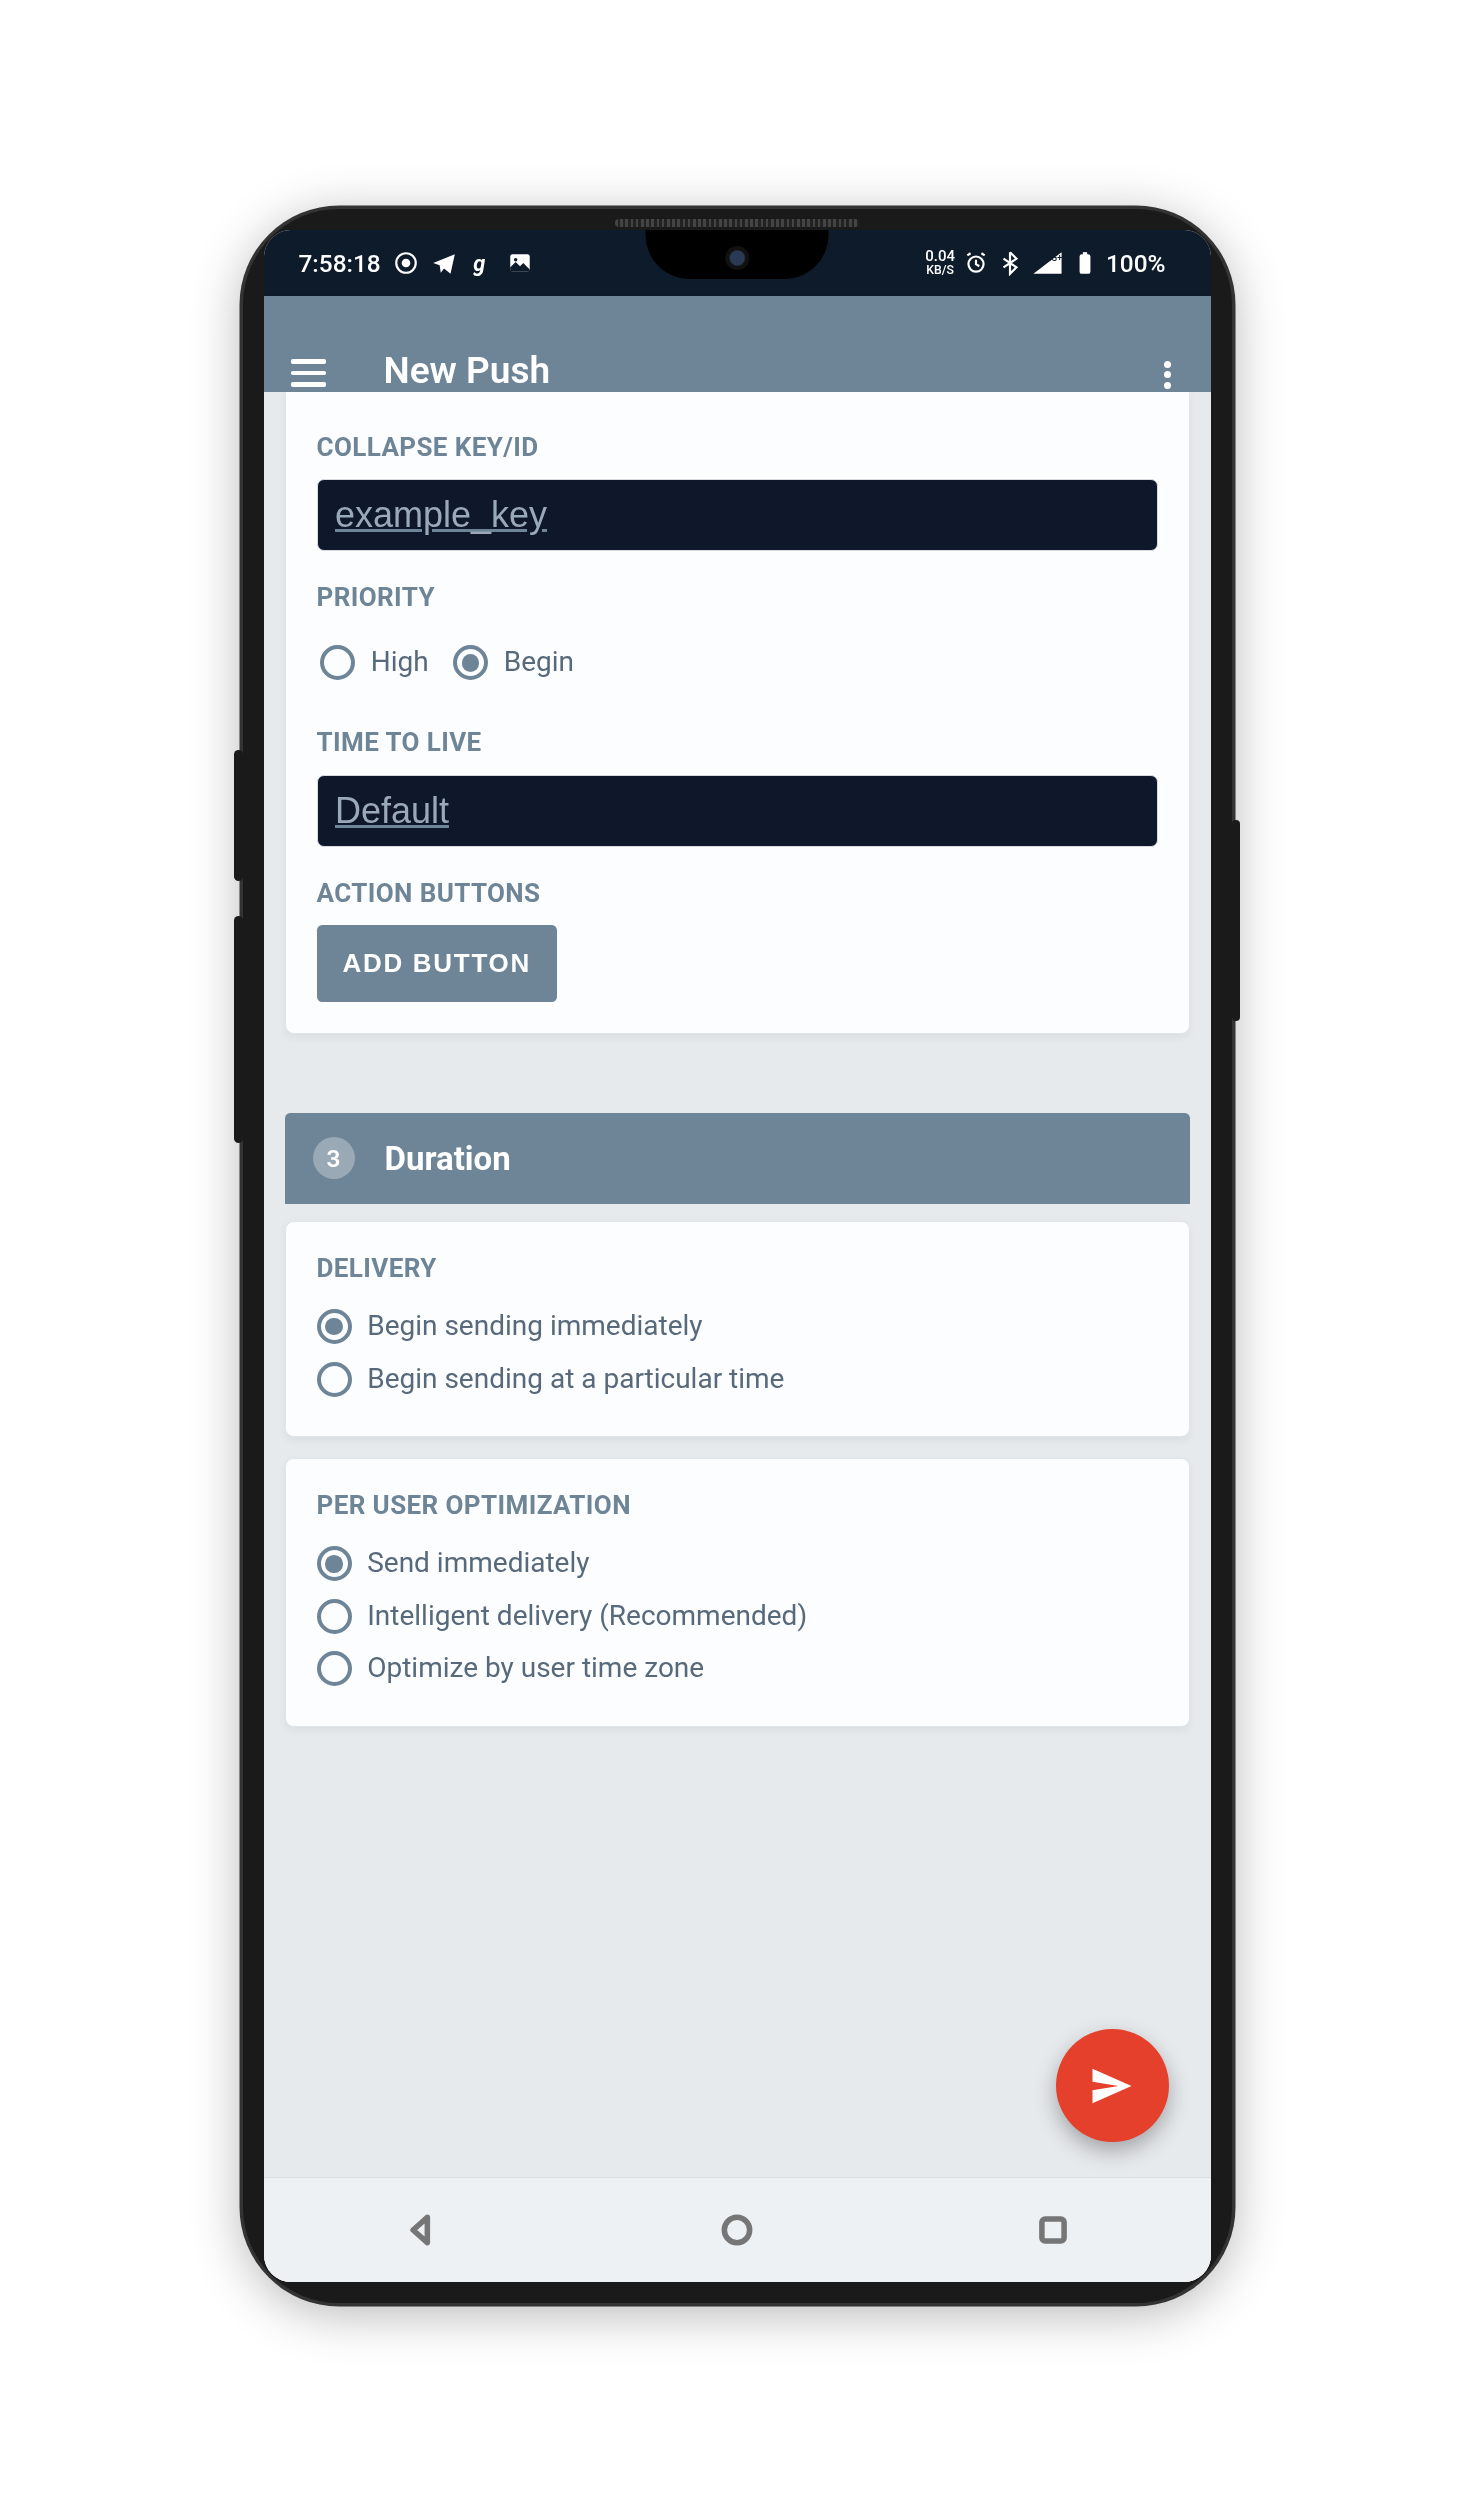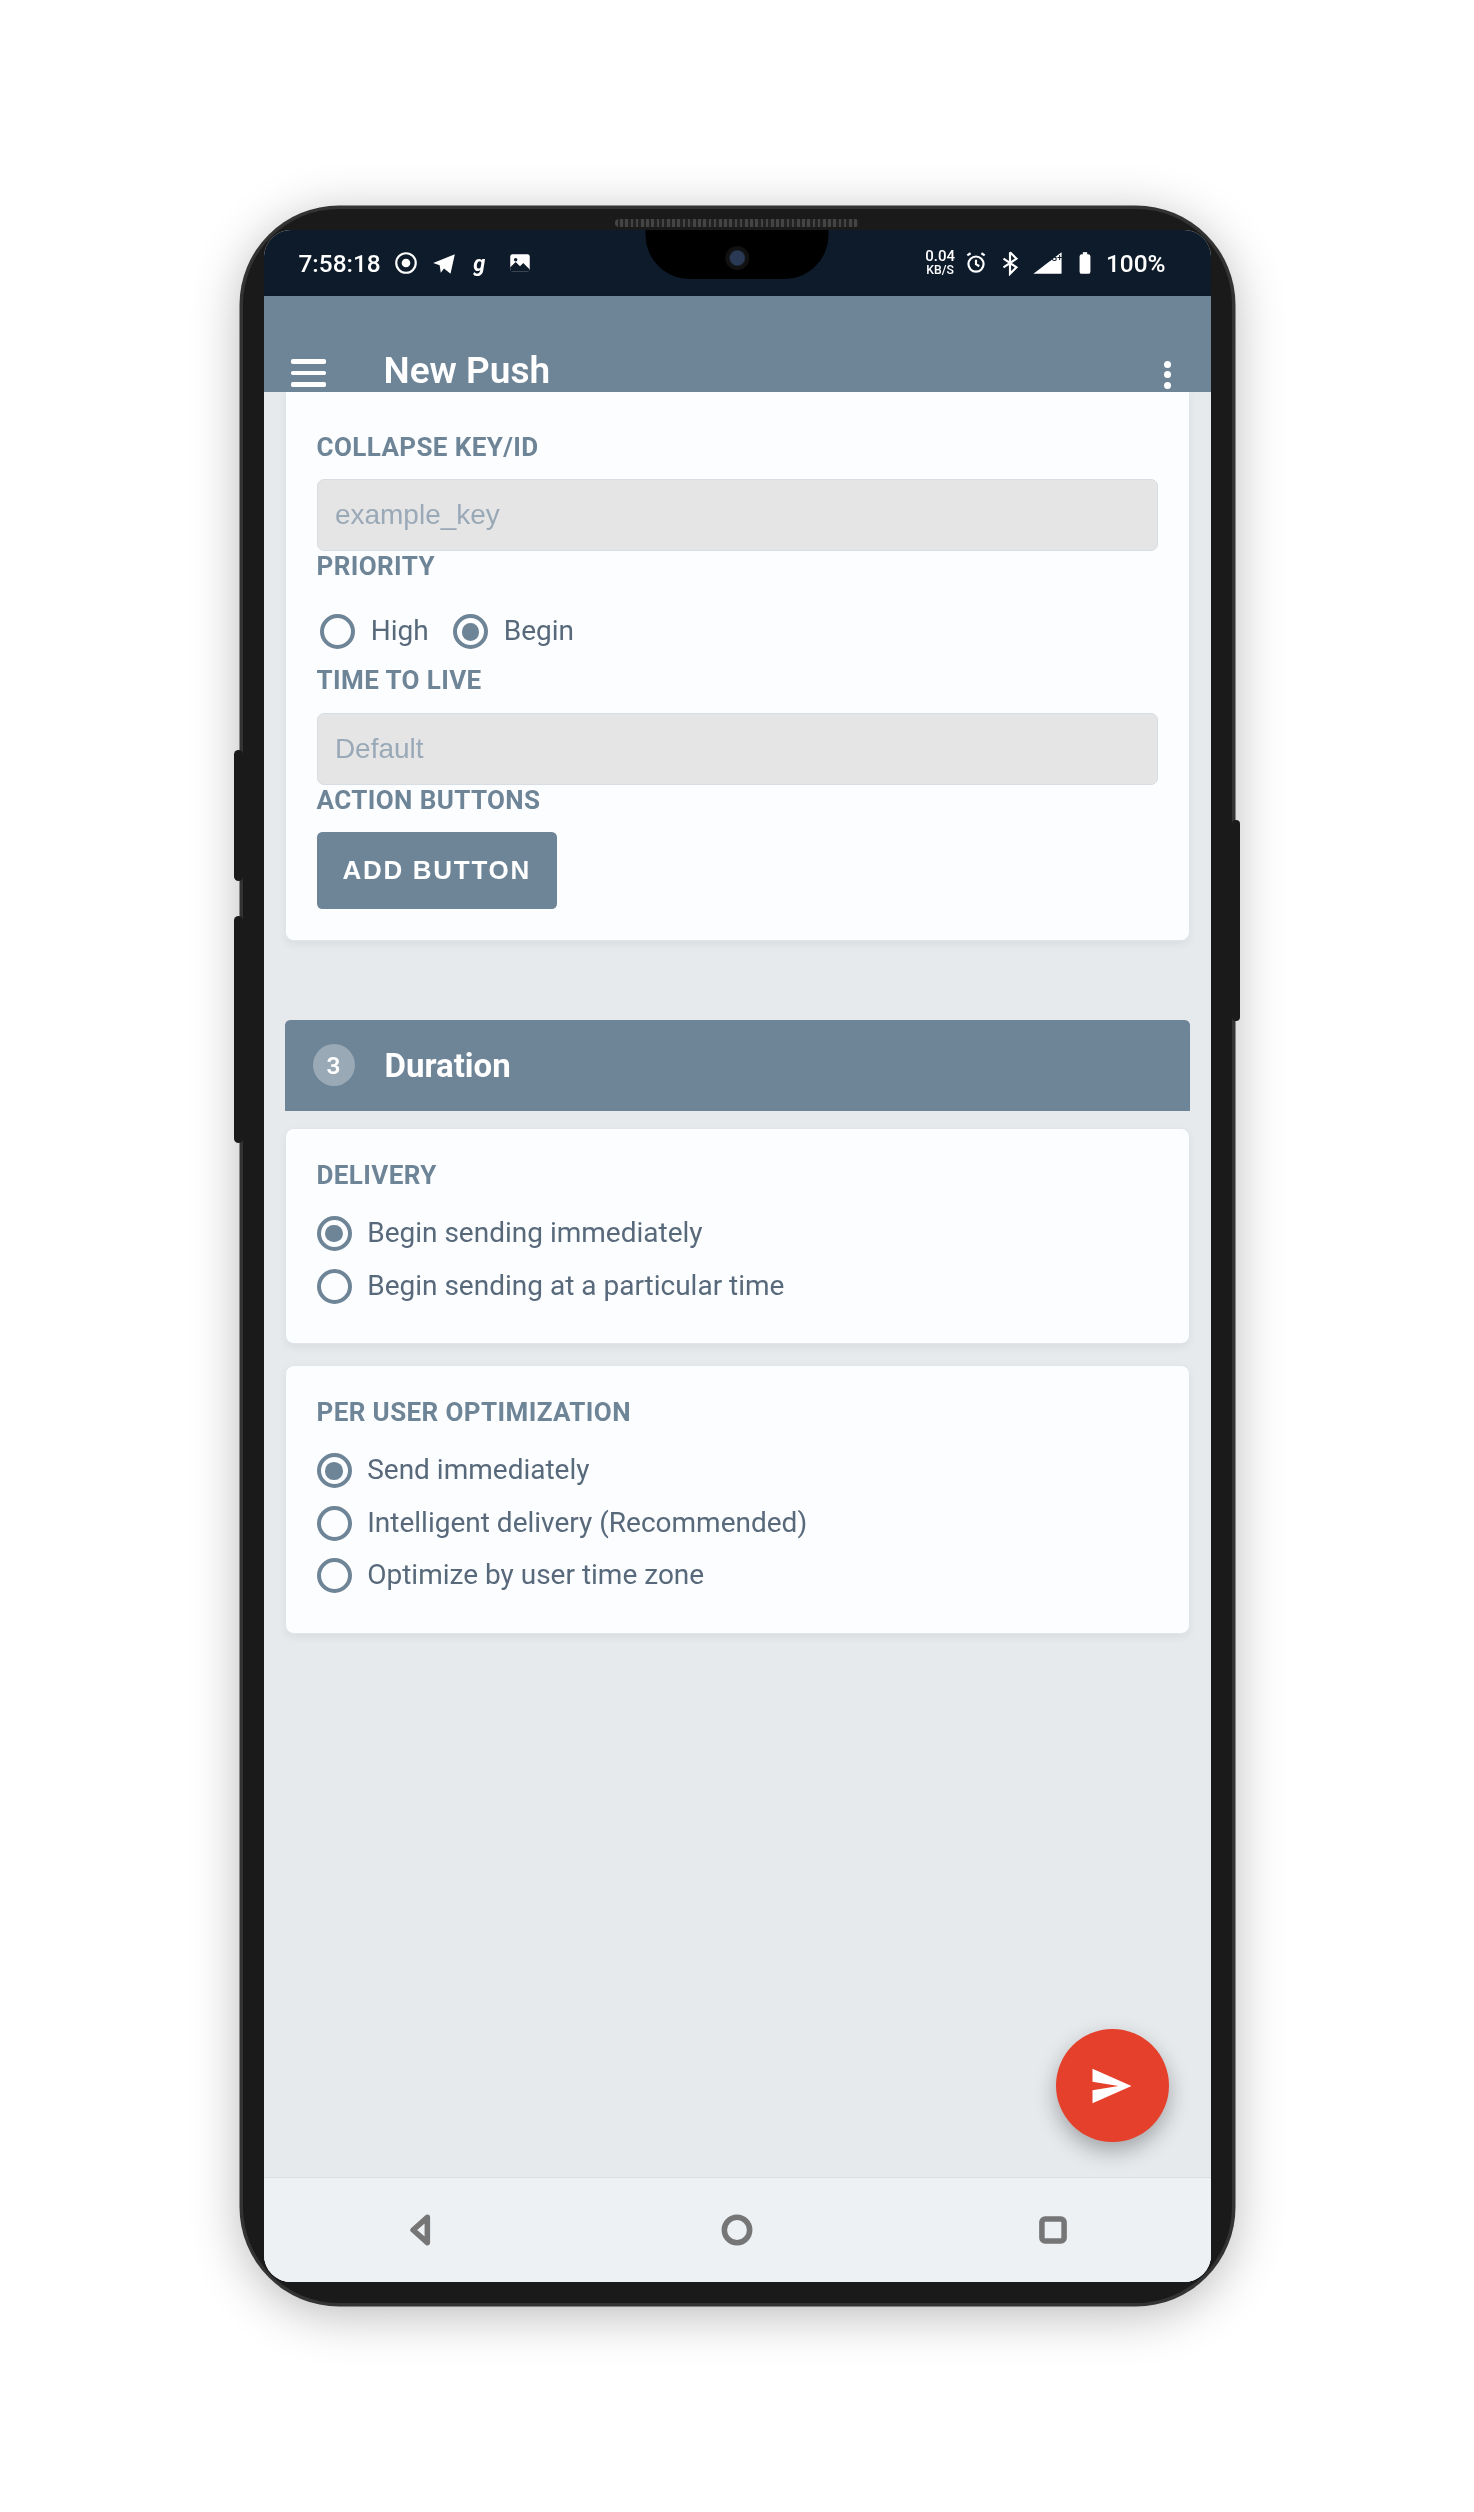--- a/index.html
+++ b/index.html
@@ -113,31 +113,33 @@
     margin-top: 21px;
     box-shadow: 0 3.5px 8.7px rgba(0,0,0,0.05);
   }
   .card:first-child { margin-top: 0; border-top-left-radius:0; border-top-right-radius:0; border-top:none; padding-top: 31px;}
   .section-title {
     color: #6e8497;
     font-size: 26px;
     font-weight: 700;
     letter-spacing: 0.4px;
     margin-bottom: 17.4px;
+    margin-top: 31px;
   }
   .section-title:first-child { margin-top: 9px; }
   .input {
     width: 100%;
     height: 72px;
     border: 0.9px solid #d7dde3;
     border-radius: 7px;
     padding: 0 17.4px;
-    font-size: 28px;
+    font-size: 36px;
     color: #6e8497;
-    background: #e5e5e5;
+    background: #0f172a;
+    text-decoration: underline;
   }
   .input::placeholder { color: #9aa9b7; }
   .helper {
     color: #6e8497;
     font-size: 24.4px;
     margin-top: 14px;
   }
   .radio-row {
     display: flex;
     align-items: flex-start;

